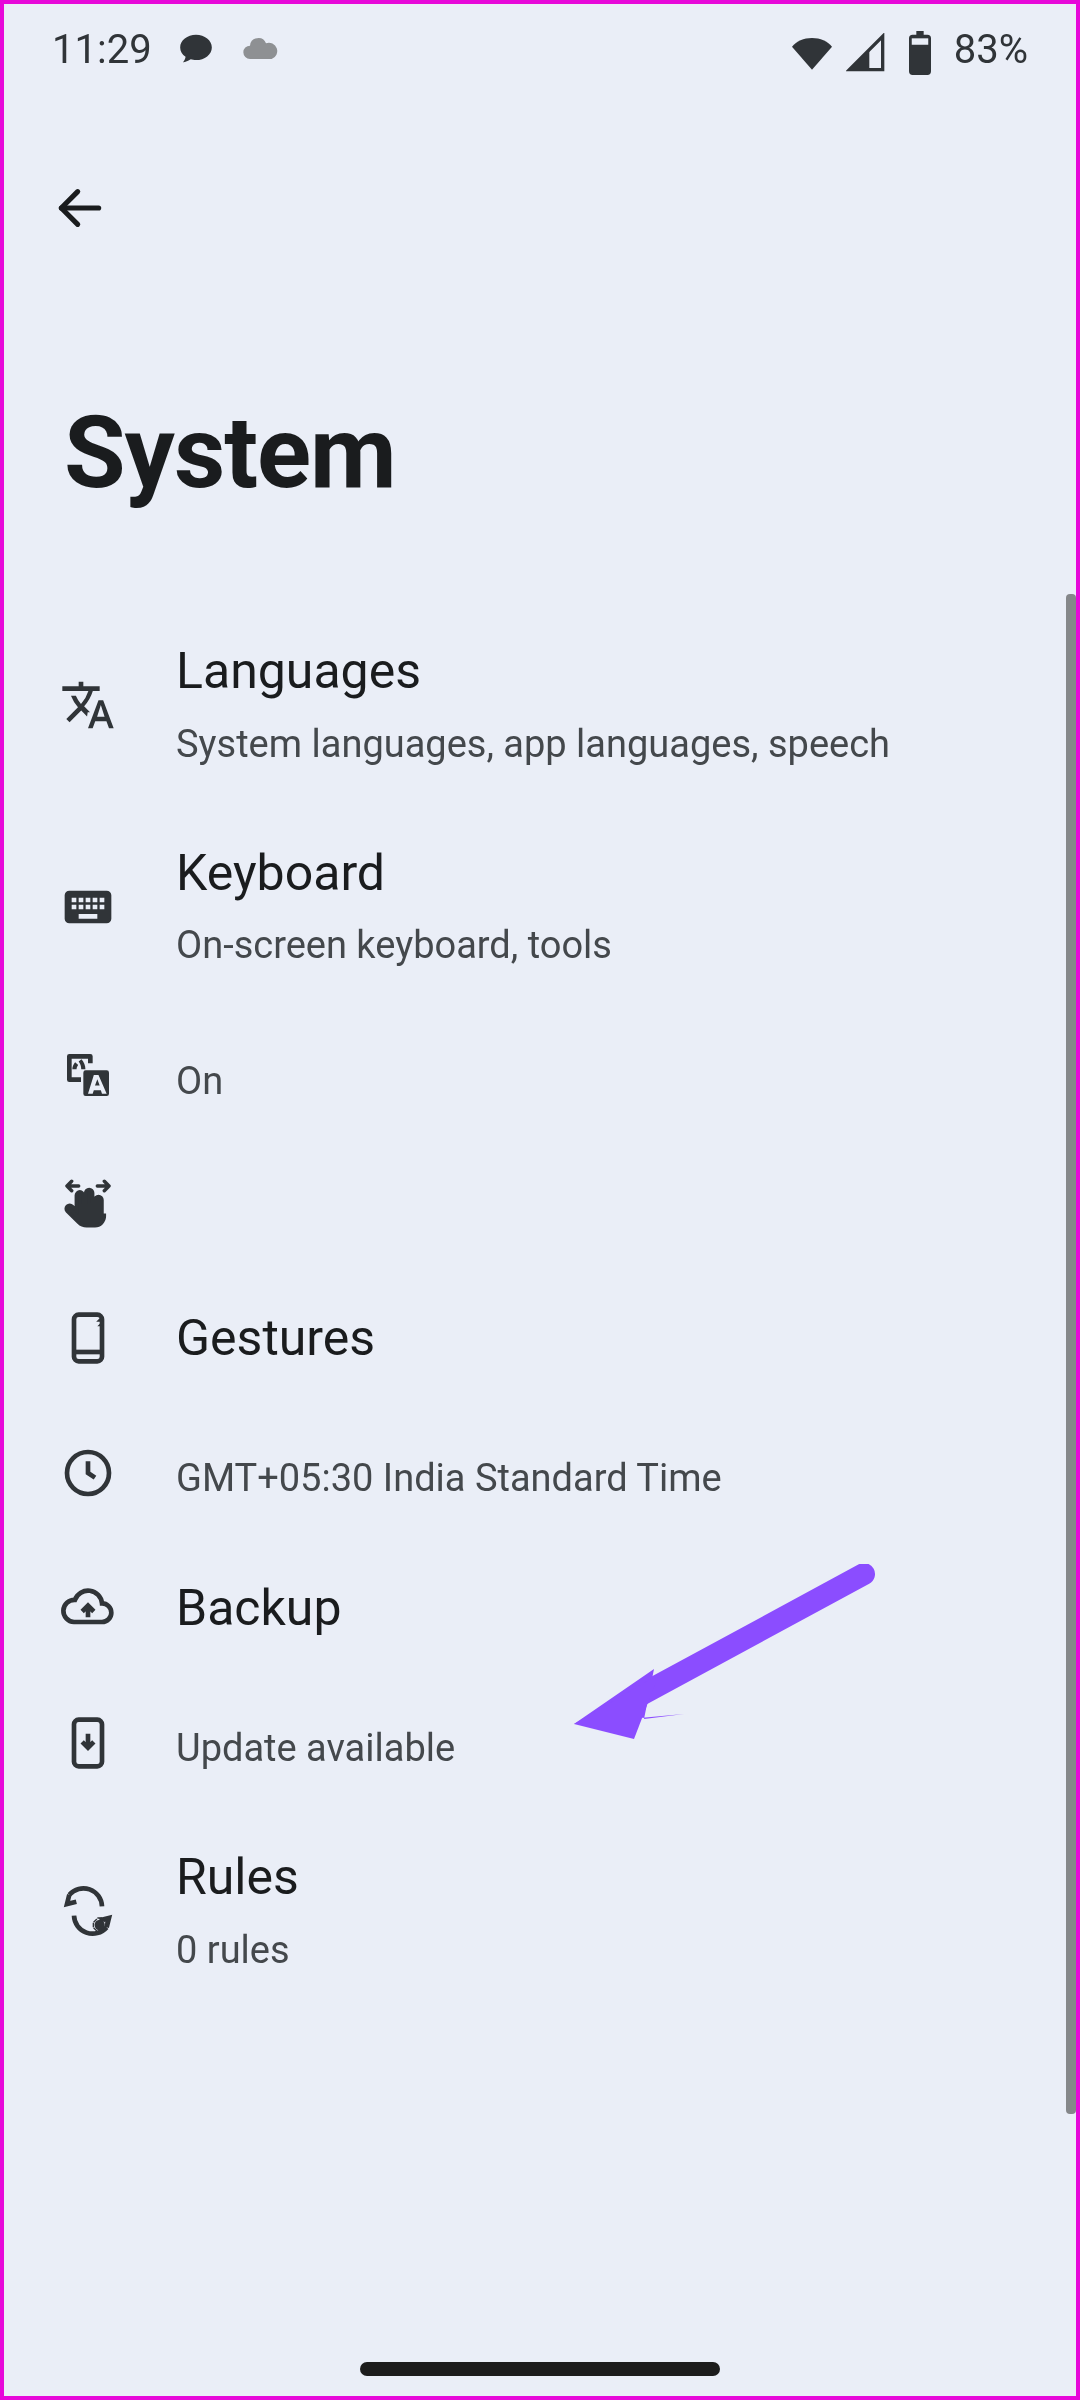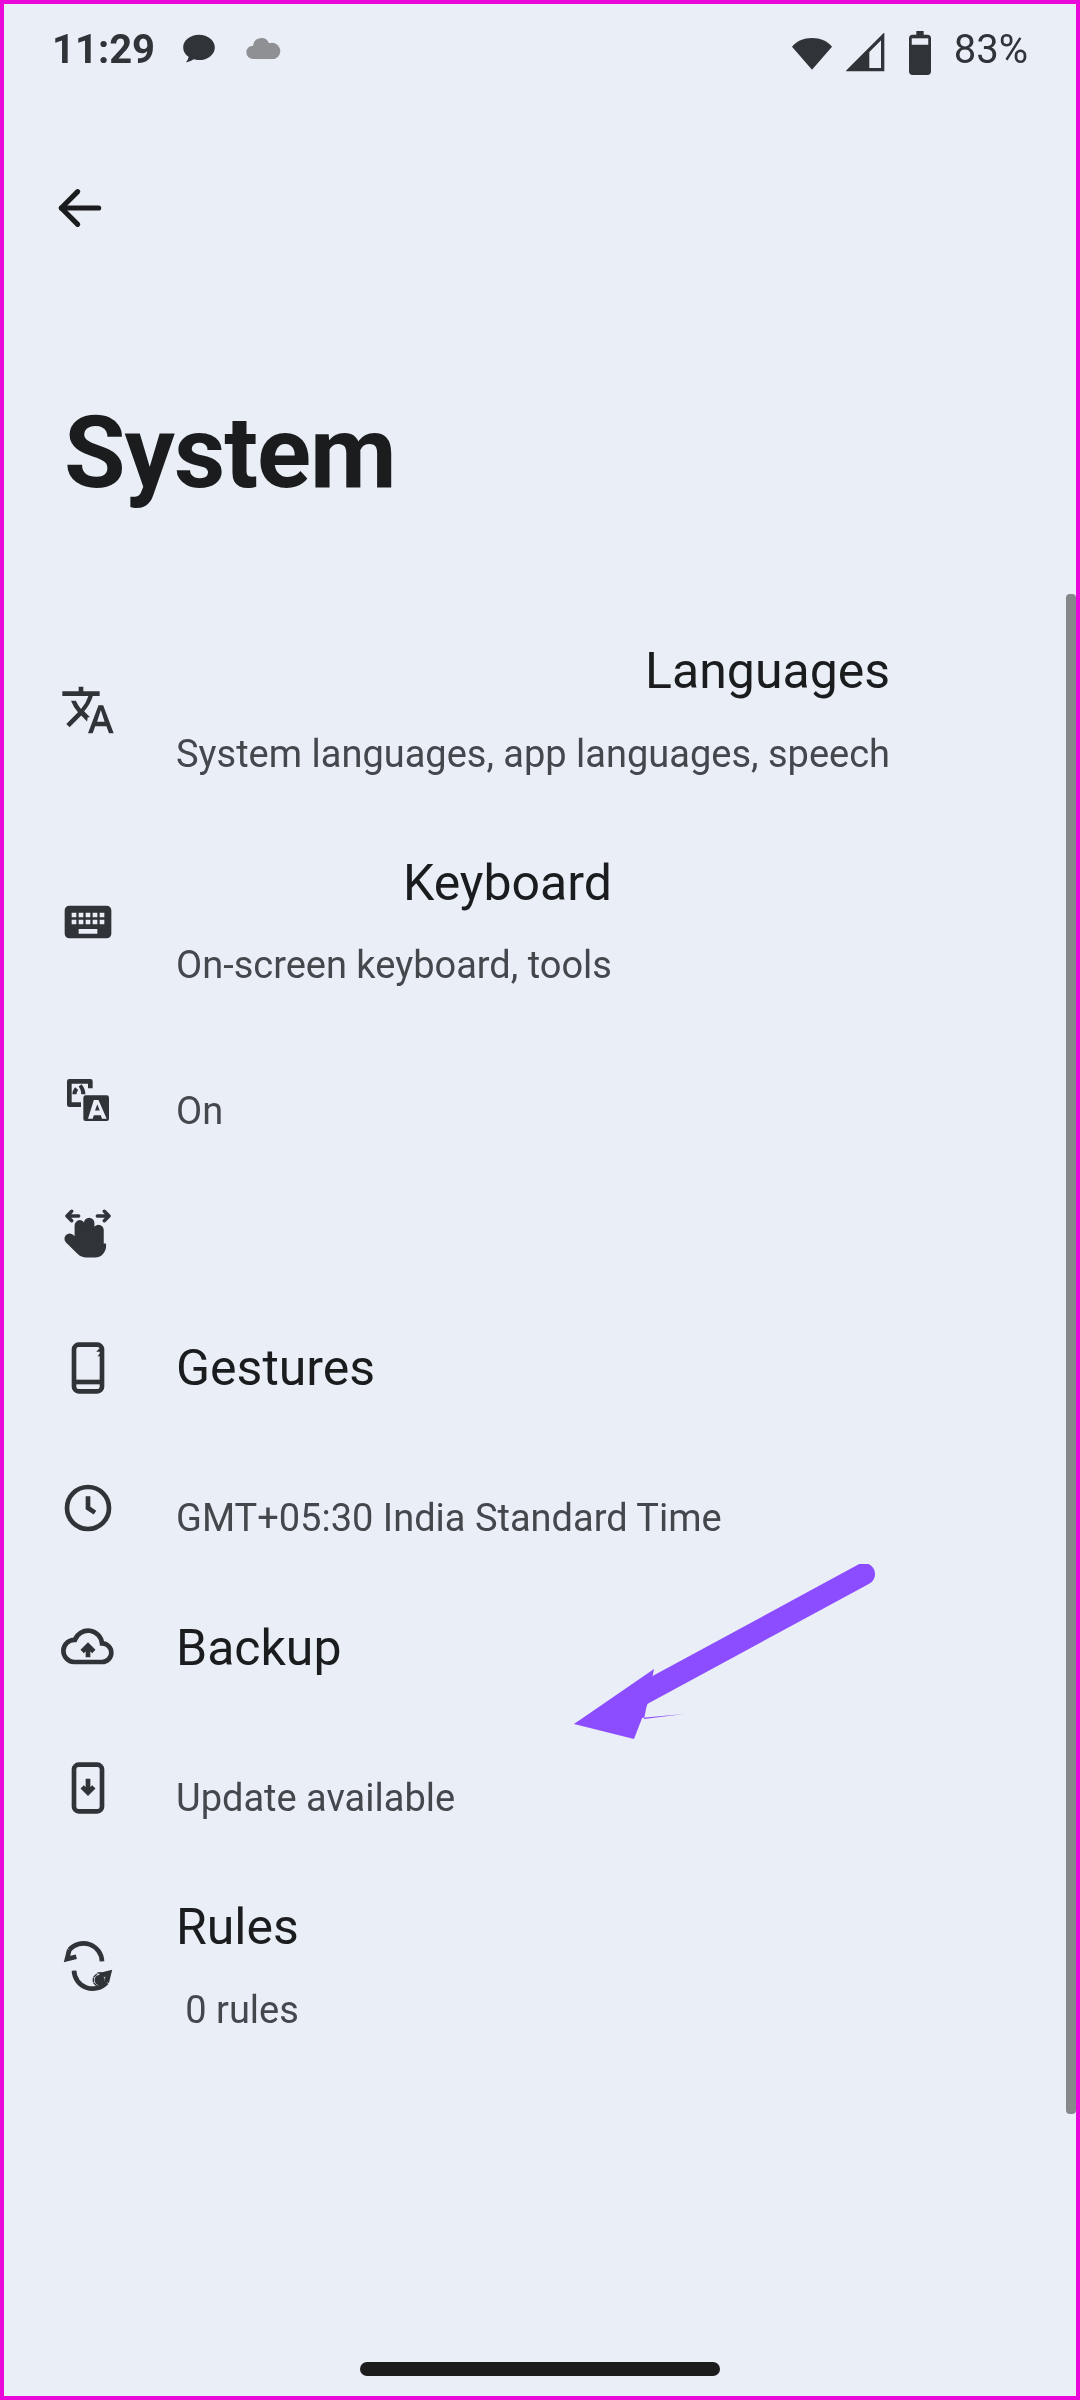--- a/index.html
+++ b/index.html
@@ -1,37 +1,37 @@
 <!DOCTYPE html>
 <html><head>
   <meta charset="utf-8">
   <style>
     * { box-sizing: border-box; margin: 0; padding: 0; }
     html, body { width: 1080px; height: 2400px; overflow: hidden; font-family: 'Roboto', 'Segoe UI', Arial, sans-serif; }
     body { background: #eaeef7; position: relative; border: 4px solid #e708d9; }
 
     
     .status-bar { position: absolute; top: 0; left: 0; right: 0; height: 90px; display: flex; align-items: center; justify-content: space-between; padding: 0 48px; color: #303438; }
-    .status-left { display: flex; align-items: center; gap: 24px; font-size: 40px; font-weight: 700; }
+    .status-left { display: flex; align-items: center; gap: 24px; font-size: 40px; font-weight: 400; }
     .status-right { display: flex; align-items: flex-end; gap: 14px; font-size: 40px; }
     .status-icon { width: 40px; height: 40px; display: inline-flex; align-items: center; justify-content: center; }
 
     
     .back-btn { position: absolute; top: 164px; left: 36px; width: 80px; height: 80px; display: flex; align-items: center; justify-content: center; color: #303438; }
 
     
     .page-title { position: absolute; top: 390px; left: 60px; font-size: 100px; font-weight: 700; color: #1a1c1e; letter-spacing: -1px; }
 
     
-    .list { position: absolute; top: 600px; left: 0; right: 16px; text-align: right; }
+    .list { position: absolute; top: 600px; left: 0; right: 16px; }
     .item { display: flex; align-items: center; padding: 36px 40px 36px 56px; gap: 60px; cursor: pointer; }
     .item .ico { width: 56px; height: 56px; display: flex; align-items: center; justify-content: center; color: #303438; flex-shrink: 0; }
     .item .texts { display: flex; flex-direction: column; gap: 4px; }
     .item .title { font-size: 50px; font-weight: 400; color: #1a1c1e; line-height: 1.25; }
-    .item .sub { font-size: 38px; font-weight: 400; color: #44484c; line-height: 1.35; margin-top: 22px; }
+    .item .sub { font-size: 38px; font-weight: 400; color: #44484c; line-height: 1.35; margin-top: 12px; }
 
     
     .scroll-hint { position: absolute; top: 590px; right: 0; width: 10px; height: 1520px; background: #85878a; border-radius: 4px; }
 
     
     .nav-pill { position: absolute; bottom: 20px; left: 50%; transform: translateX(-50%); width: 360px; height: 14px; background: #1c1c1c; border-radius: 10px; }
 
     
     .arrow { position: absolute; top: 1560px; left: 560px; pointer-events: none; }
   </style>

